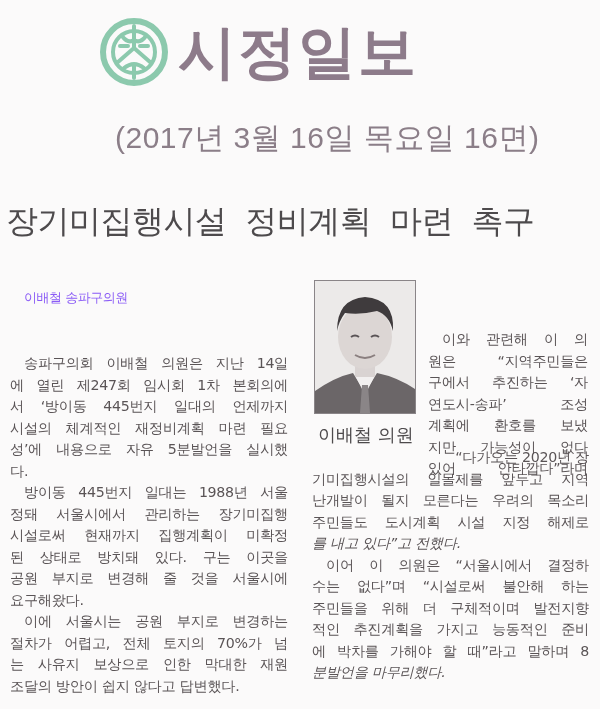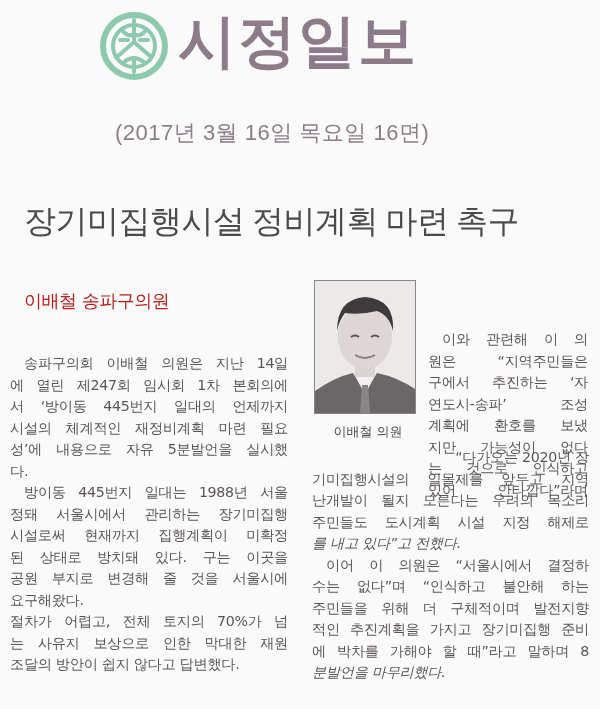--- a/index.html
+++ b/index.html
@@ -3,52 +3,52 @@
 <meta charset="utf-8">
 <style>
   html, body { margin: 0; padding: 0; }
   body {
     width: 600px; height: 709px; overflow: hidden;
     background: #fbfafa;
     font-family: "DejaVu Sans", "Liberation Sans", sans-serif;
     color: #5a5456;
     position: relative;
   }
-  .masthead { position: absolute; left: 100px; top: 12px; height: 80px; display: flex; }
+  .masthead { position: absolute; left: 100px; top: 12px; height: 80px; display: flex; align-items: center; }
   .logo { width: 68px; height: 68px; margin-right: 10px; }
   .paper-name {
     font-family: "DejaVu Sans", sans-serif; font-weight: bold;
     font-size: 58px; letter-spacing: 2px; color: #8d7b8a; line-height: 1;
   }
   .dateline {
     position: absolute; left: 115px; top: 118px;
     font-family: "Liberation Sans Narrow", "Liberation Sans", sans-serif;
-    font-size: 22px; color: #8b7e88; letter-spacing: 0.5px;
+    font-size: 30px; color: #8b7e88; letter-spacing: 0.5px;
   }
   .headline {
-    position: absolute; left: 24px; top: 200px; width: 570px;
-    font-family: Liberation Serif, serif; font-size: 32px; color: #4d4a4c;
+    position: absolute; left: 6px; top: 200px; width: 570px;
+    font-family: Liberation Mono, monospace; font-size: 32px; color: #4d4a4c;
     letter-spacing: -0.5px; white-space: nowrap;
   }
   .byline {
     position: absolute; left: 24px; top: 289px;
-    font-size: 18px; color: #b91c1c; letter-spacing: -0.5px;
+    font-size: 13px; color: #8b5cf6; letter-spacing: -0.5px;
   }
   .col { position: absolute; font-size: 14.2px; line-height: 21.5px; color: #5a5456; letter-spacing: -0.3px; }
   .col-left { left: 10px; top: 353px; width: 278px; }
   .col-left .line { display: block; text-align: justify; text-align-last: justify; white-space: nowrap; }
   .col-left .line.last { text-align-last: left; }
   .line.indent { padding-left: 14px; }
   .photo {
     position: absolute; left: 314px; top: 280px; width: 100px; height: 132px;
     border: 1px solid #8a8588; background: #e8e4e5; overflow: hidden;
   }
   .photo-caption {
     position: absolute; left: 318px; top: 423px; width: 100px;
-    font-size: 13px; color: #4d4a4c; text-align: center;
+    font-size: 18px; color: #4d4a4c; 
   }
   .col-right-top { left: 428px; top: 285px; width: 160px; margin-top: 44px; }
   .col-right-bottom { left: 312px; top: 447px; width: 277px; }
   .col-right-top .line, .col-right-bottom .line { display: block; white-space: nowrap; text-align: justify; text-align-last: justify; }
   .col-right-top .line.last, .col-right-bottom .line.last { text-align-last: left; font-style: italic; }
   .col-right-bottom .line.first { text-align-last: right; }
 </style>
 </head>
 <body>
 
@@ -73,20 +73,21 @@
   <span class="line">서 ‘방이동 445번지 일대의 언제까지</span>
   <span class="line">시설의 체계적인 재정비계획 마련 필요</span>
   <span class="line">성’에 내용으로 자유 5분발언을 실시했</span>
   <span class="line last">다.</span>
   <span class="line indent">방이동 445번지 일대는 1988년 서울</span>
   <span class="line">정돼 서울시에서 관리하는 장기미집행</span>
   <span class="line">시설로써 현재까지 집행계획이 미확정</span>
   <span class="line">된 상태로 방치돼 있다. 구는 이곳을</span>
   <span class="line">공원 부지로 변경해 줄 것을 서울시에</span>
   <span class="line last">요구해왔다.</span>
+  <span class="line indent">이에 서울시는 공원 부지로 변경하는</span>
   <span class="line">절차가 어렵고, 전체 토지의 70%가 넘</span>
   <span class="line">는 사유지 보상으로 인한 막대한 재원</span>
   <span class="line last">조달의 방안이 쉽지 않다고 답변했다.</span>
 </div>
 
 <div class="photo">
   <svg width="100" height="132" viewBox="0 0 100 132">
     <rect width="100" height="132" fill="#eceae9"></rect>
     <path d="M0 132 L0 110 Q20 96 38 92 L50 112 L62 92 Q82 96 100 108 L100 132 Z" fill="#6b6668"></path>
     <path d="M40 94 L50 114 L60 94 Z" fill="#f2f0f0"></path>
@@ -100,29 +101,28 @@
 </div>
 <div class="photo-caption">이배철 의원</div>
 
 <div class="col col-right-top">
   <span class="line indent">이와 관련해 이 의</span>
   <span class="line">원은 “지역주민들은</span>
   <span class="line">구에서 추진하는 ‘자</span>
   <span class="line">연도시-송파’ 조성</span>
   <span class="line">계획에 환호를 보냈</span>
   <span class="line">지만 가능성이 없다</span>
-  <span class="line">는 것으로 인식하고</span>
   <span class="line">있어 안타깝다”라며</span>
 </div>
 
 <div class="col col-right-bottom">
   <span class="line first">“다가오는 2020년 장</span>
   <span class="line">기미집행시설의 일몰제를 앞두고 지역</span>
   <span class="line">난개발이 될지 모른다는 우려의 목소리</span>
   <span class="line">주민들도 도시계획 시설 지정 해제로</span>
   <span class="line last">를 내고 있다”고 전했다.</span>
   <span class="line indent">이어 이 의원은 “서울시에서 결정하</span>
-  <span class="line">수는 없다”며 “인식하고 불안해 하는</span>
+  <span class="line">수는 없다”며 “시설로써 불안해 하는</span>
   <span class="line">주민들을 위해 더 구체적이며 발전지향</span>
-  <span class="line">적인 추진계획을 가지고 장기미집행 준비</span>
+  <span class="line">적인 추진계획을 가지고 능동적인 준비</span>
   <span class="line">에 박차를 가해야 할 때”라고 말하며 8</span>
   <span class="line last">분발언을 마무리했다.</span>
 </div>
 
 </body></html>

